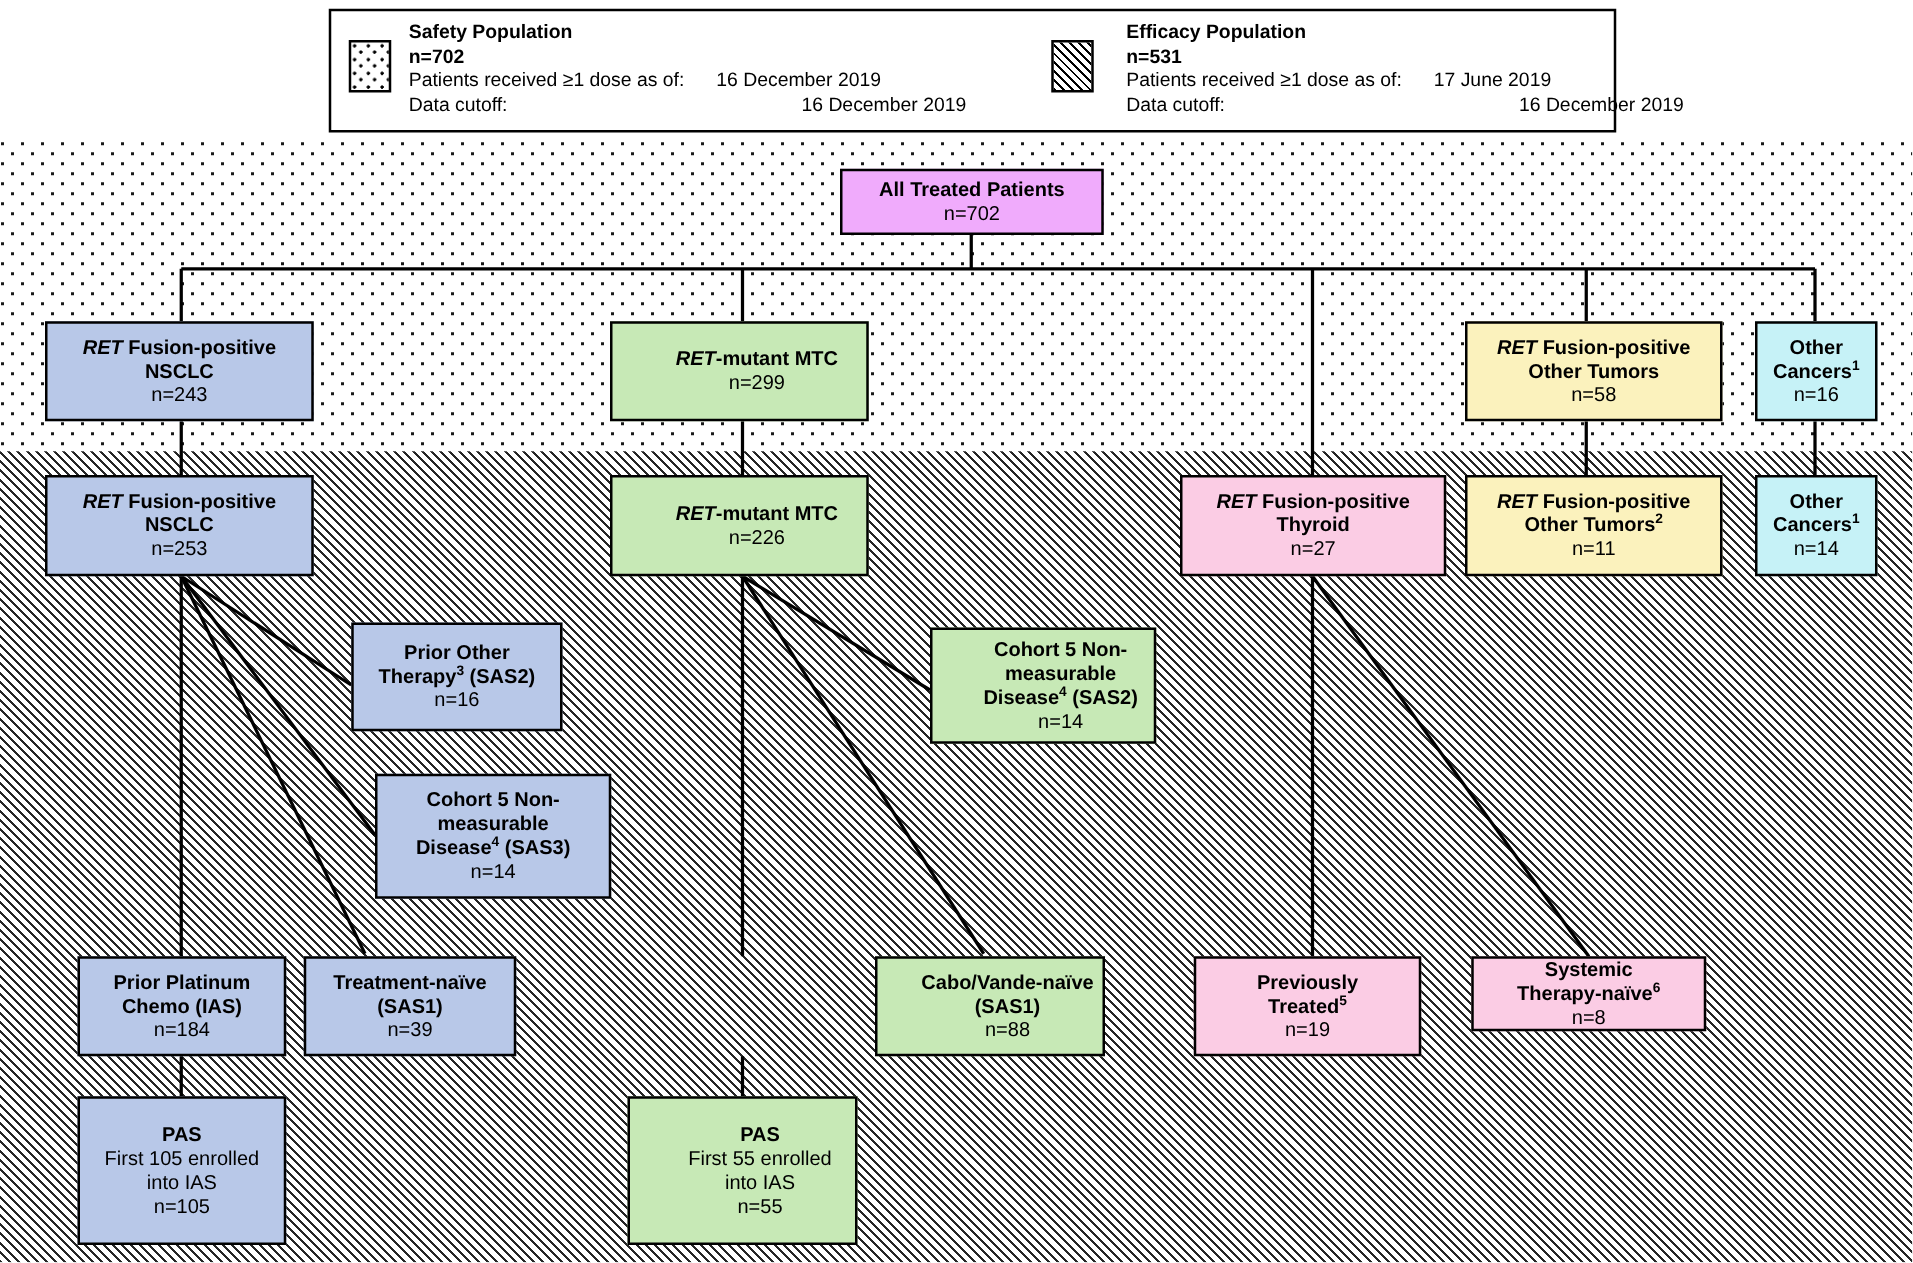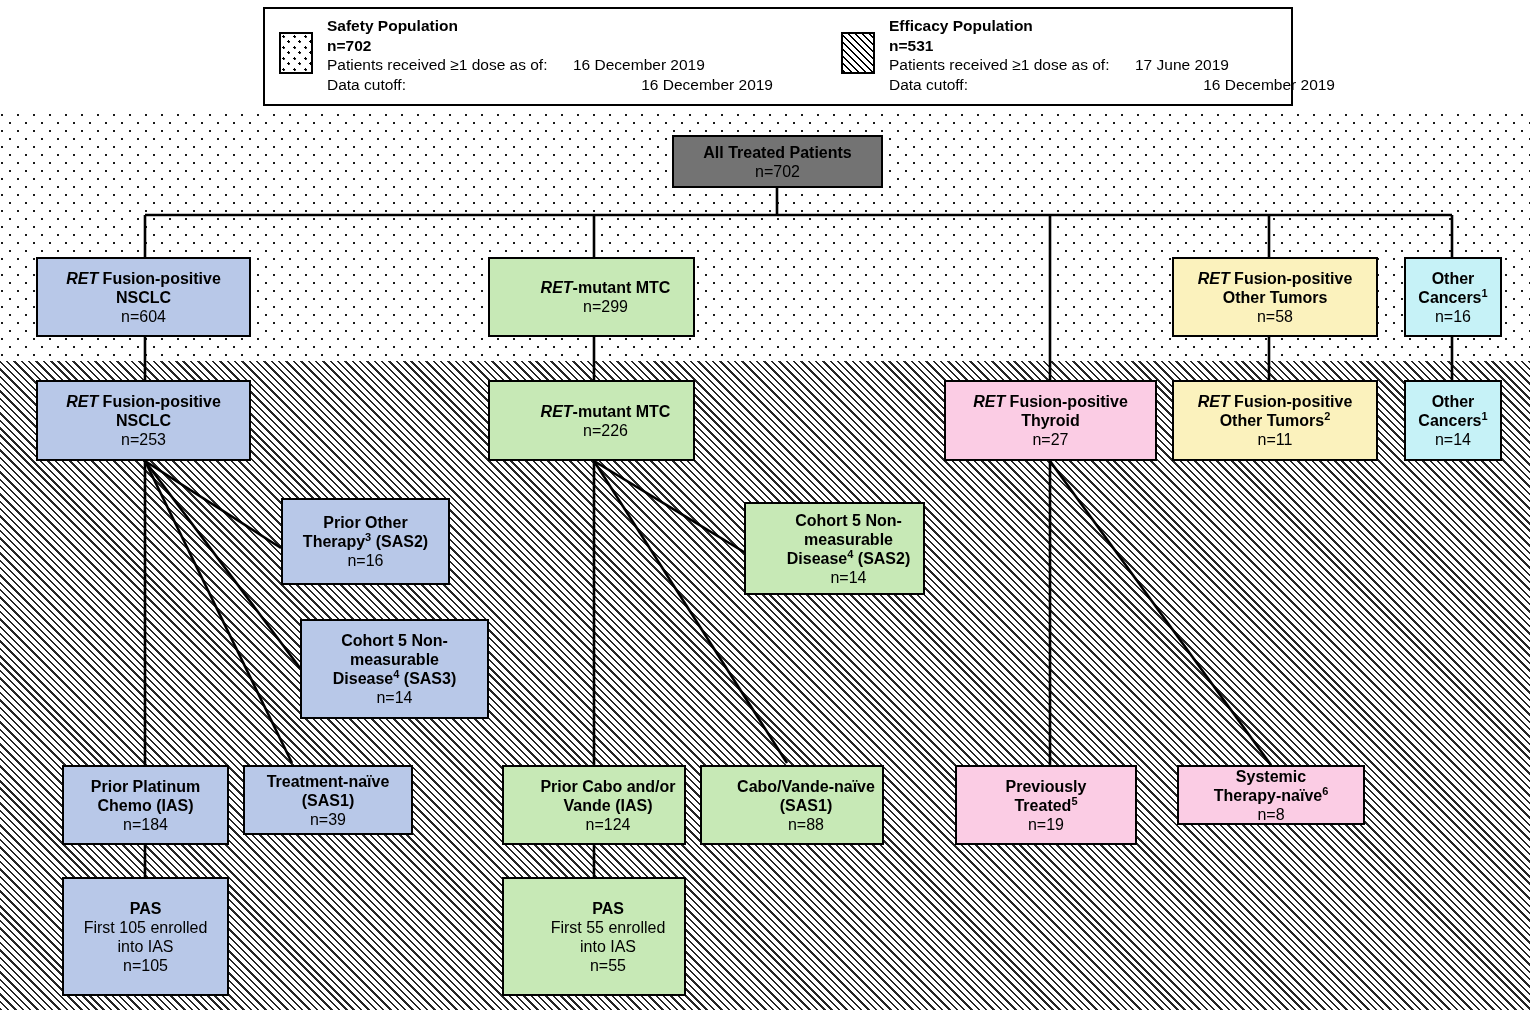--- a/index.html
+++ b/index.html
@@ -62,21 +62,21 @@
     height: 100%;
     box-sizing: border-box;
     padding: 7px 0 0 0;
     border-radius: 29px;
   }
   .legend-col {
     display: flex;
     align-items: flex-start;
   }
   .legend-col.safety { width: 565px; padding-left: 14px; }
-  .legend-col.efficacy { width: 450px; padding-left: 4px; }
+  .legend-col.efficacy { width: 450px; padding-left: 4px; gap: 12px; }
 
   .swatch {
     width: 34px;
     height: 42px;
     border: 2px solid #000;
     box-sizing: border-box;
     margin-top: 16px;
     margin-right: 14px;
     flex: 0 0 auto;
   }
@@ -130,21 +130,21 @@
     text-align: center;
     font-size: 16px;
     line-height: 19px;
     background: #ffffff;
   }
   .node .ttl { font-weight: bold; }
   .node .n { font-weight: normal; }
   .node .ttl i { font-style: italic; }
   .node sup { font-size: 11px; vertical-align: super; line-height: 0; }
 
-  .c-white { background: #737373; }
+  .c-white { background: #f0abfc; }
   .c-blue  { background: #b8c8e8; }
   .c-green { background: #c7e9b6; padding-left: 28px; }
   .c-yellow{ background: #fbf2bd; }
   .c-cyan  { background: #c6f2f7; }
   .c-pink  { background: #fbcce4; }
 </style>
 </head>
 <body>
 
 <div id="stage">
@@ -224,21 +224,21 @@
   </svg>
 
   <div class="node c-white" style="left:672px; top:135px; width:211px; height:53px;">
     <div class="ttl">All Treated Patients</div>
     <div class="n">n=702</div>
   </div>
 
   <div class="node c-blue" style="left:36px; top:257px; width:215px; height:80px;">
     <div class="ttl"><i>RET</i><span> Fusion-positive</span></div>
     <div class="ttl">NSCLC</div>
-    <div class="n">n=604</div>
+    <div class="n">n=243</div>
   </div>
 
   <div class="node c-green" style="left:488px; top:257px; width:207px; height:80px;">
     <div class="ttl"><i>RET</i><span>-mutant MTC</span></div>
     <div class="n">n=299</div>
   </div>
 
   <div class="node c-yellow" style="left:1172px; top:257px; width:206px; height:80px;">
     <div class="ttl"><i>RET</i><span> Fusion-positive</span></div>
     <div class="ttl">Other Tumors</div>
@@ -299,31 +299,26 @@
     <div class="ttl"><span>Disease</span><sup>4</sup><span> (SAS2)</span></div>
     <div class="n">n=14</div>
   </div>
 
   <div class="node c-blue" style="left:62px; top:765px; width:167px; height:80px;">
     <div class="ttl">Prior Platinum</div>
     <div class="ttl">Chemo (IAS)</div>
     <div class="n">n=184</div>
   </div>
 
-  <div class="node c-blue" style="left:243px; top:765px; width:170px; height:70px;">
+  <div class="node c-blue" style="left:243px; top:765px; width:170px; height:80px;">
     <div class="ttl">Treatment-naïve</div>
     <div class="ttl">(SAS1)</div>
     <div class="n">n=39</div>
   </div>
 
-  <div class="node c-green" style="left:502px; top:765px; width:184px; height:80px;">
-    <div class="ttl">Prior Cabo and/or</div>
-    <div class="ttl">Vande (IAS)</div>
-    <div class="n">n=124</div>
-  </div>
 
   <div class="node c-green" style="left:700px; top:765px; width:184px; height:80px;">
     <div class="ttl">Cabo/Vande-naïve</div>
     <div class="ttl">(SAS1)</div>
     <div class="n">n=88</div>
   </div>
 
   <div class="node c-pink" style="left:955px; top:765px; width:182px; height:80px;">
     <div class="ttl">Previously</div>
     <div class="ttl"><span>Treated</span><sup>5</sup></div>

